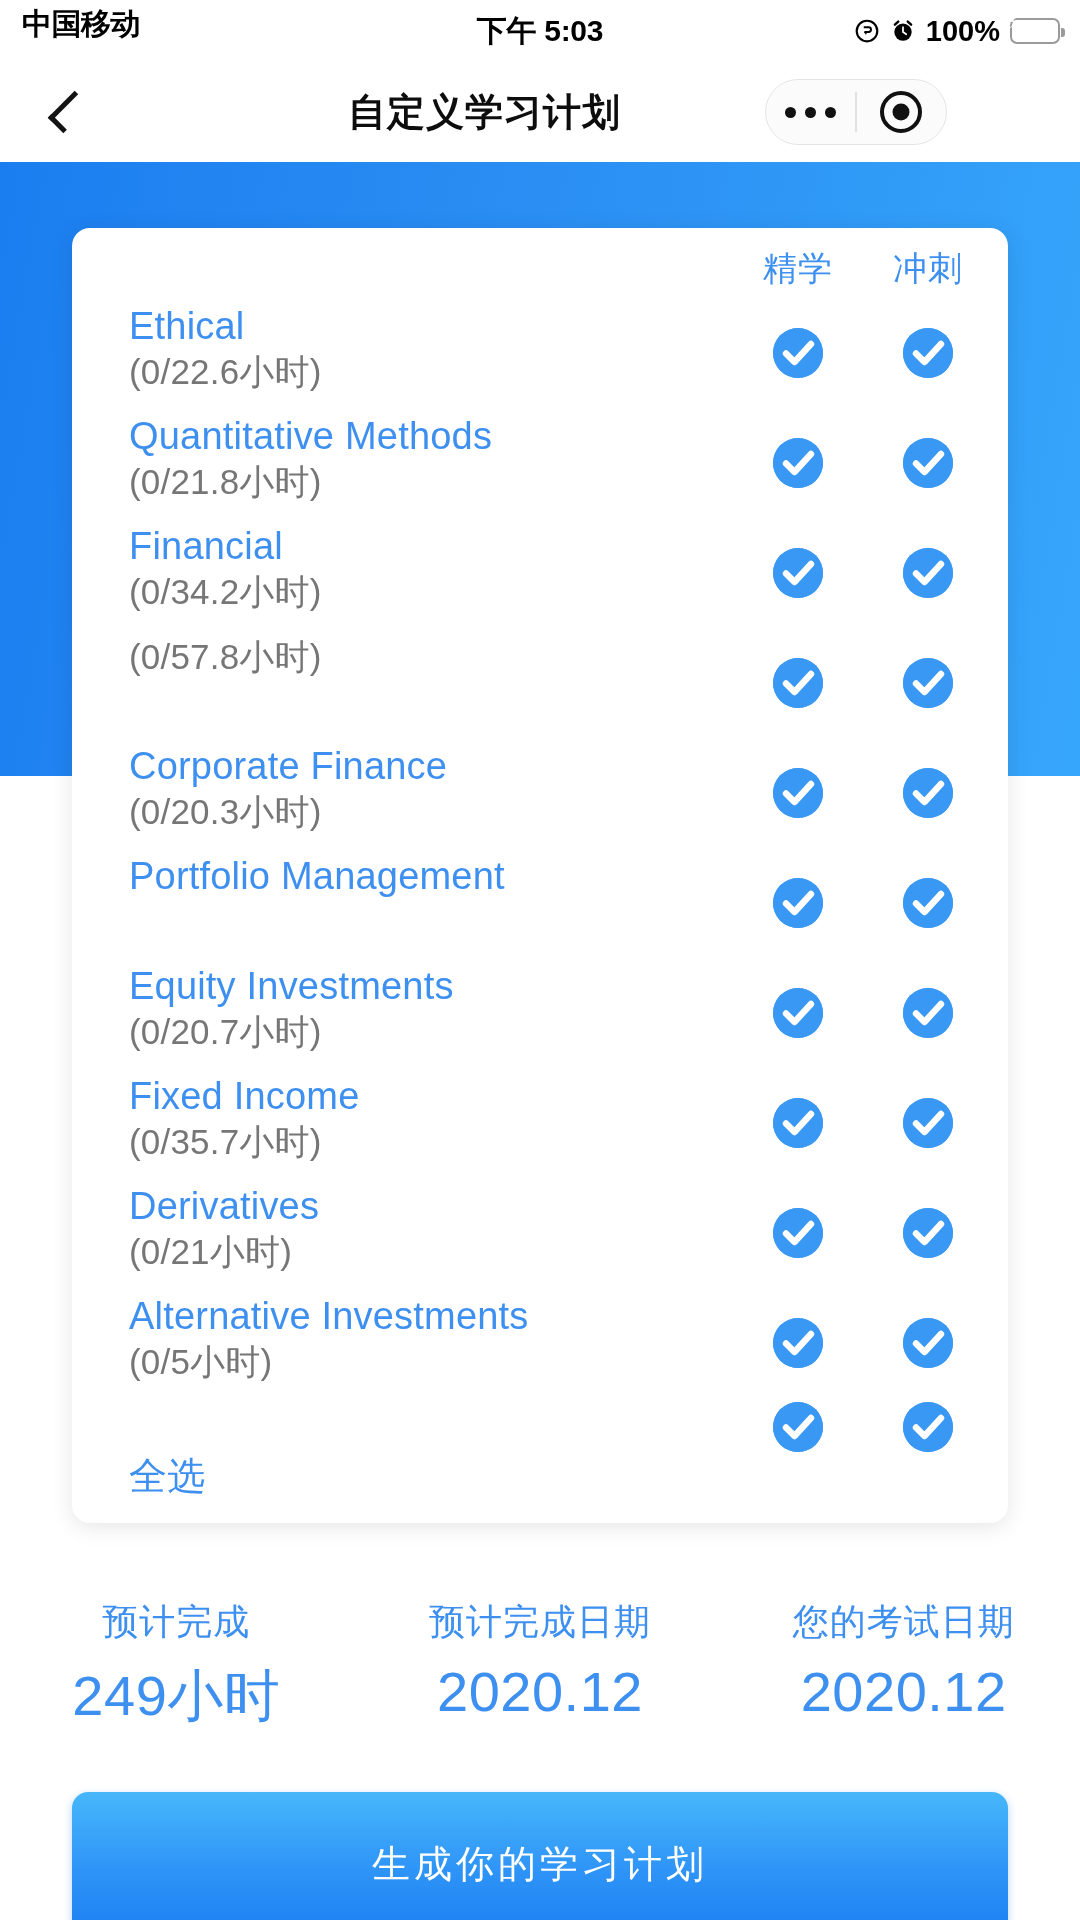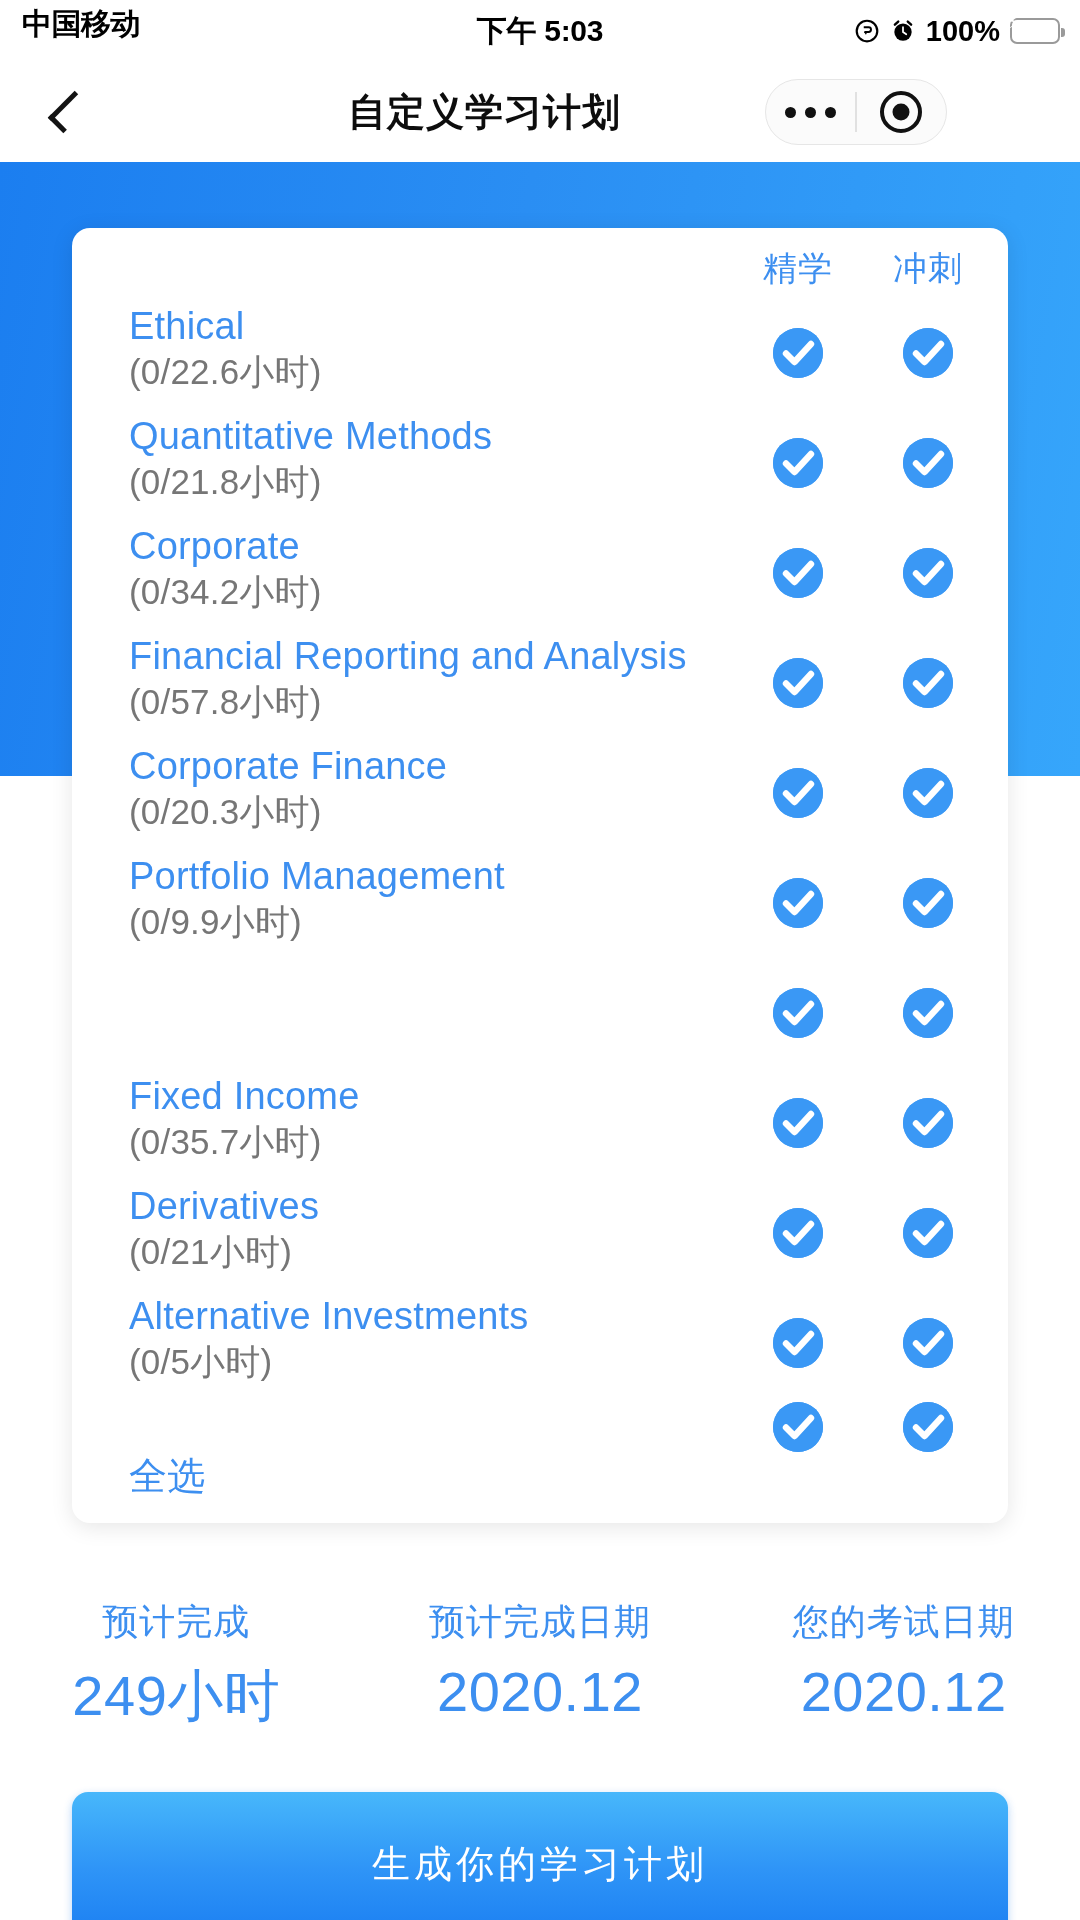--- a/index.html
+++ b/index.html
@@ -425,21 +425,21 @@
                 <svg viewBox="0 0 50 50">
                   <circle cx="25" cy="25" r="25" fill="#3a98f5"></circle>
                   <path d="M13 25.5 l8.5 8.5 L38 16" fill="none" stroke="#ffffff" stroke-width="6.4" stroke-linecap="round" stroke-linejoin="round"></path>
                 </svg>
               </span>
             </div>
           </div>
         </div>
         <div class="row">
           <div class="row-labels">
-            <div class="subject">Corporate</div>
+            <div class="subject">Financial</div>
             <div class="hours">(0/34.2小时)</div>
           </div>
           <div class="checks">
             <div class="check-cell">
               <span class="check">
                 <svg viewBox="0 0 50 50">
                   <circle cx="25" cy="25" r="25" fill="#3a98f5"></circle>
                   <path d="M13 25.5 l8.5 8.5 L38 16" fill="none" stroke="#ffffff" stroke-width="6.4" stroke-linecap="round" stroke-linejoin="round"></path>
                 </svg>
               </span>
@@ -449,21 +449,20 @@
                 <svg viewBox="0 0 50 50">
                   <circle cx="25" cy="25" r="25" fill="#3a98f5"></circle>
                   <path d="M13 25.5 l8.5 8.5 L38 16" fill="none" stroke="#ffffff" stroke-width="6.4" stroke-linecap="round" stroke-linejoin="round"></path>
                 </svg>
               </span>
             </div>
           </div>
         </div>
         <div class="row">
           <div class="row-labels">
-            <div class="subject">Financial Reporting and Analysis</div>
             <div class="hours">(0/57.8小时)</div>
           </div>
           <div class="checks">
             <div class="check-cell">
               <span class="check">
                 <svg viewBox="0 0 50 50">
                   <circle cx="25" cy="25" r="25" fill="#3a98f5"></circle>
                   <path d="M13 25.5 l8.5 8.5 L38 16" fill="none" stroke="#ffffff" stroke-width="6.4" stroke-linecap="round" stroke-linejoin="round"></path>
                 </svg>
               </span>
@@ -498,42 +497,45 @@
                   <circle cx="25" cy="25" r="25" fill="#3a98f5"></circle>
                   <path d="M13 25.5 l8.5 8.5 L38 16" fill="none" stroke="#ffffff" stroke-width="6.4" stroke-linecap="round" stroke-linejoin="round"></path>
                 </svg>
               </span>
             </div>
           </div>
         </div>
         <div class="row">
           <div class="row-labels">
             <div class="subject">Portfolio Management</div>
-            <div class="hours">(0/9.9小时)</div>
-          </div>
-          <div class="checks">
-            <div class="check-cell">
-              <span class="check">
-                <svg viewBox="0 0 50 50">
-                  <circle cx="25" cy="25" r="25" fill="#3a98f5"></circle>
-                  <path d="M13 25.5 l8.5 8.5 L38 16" fill="none" stroke="#ffffff" stroke-width="6.4" stroke-linecap="round" stroke-linejoin="round"></path>
-                </svg>
-              </span>
-            </div>
-            <div class="check-cell c2">
-              <span class="check">
-                <svg viewBox="0 0 50 50">
-                  <circle cx="25" cy="25" r="25" fill="#3a98f5"></circle>
-                  <path d="M13 25.5 l8.5 8.5 L38 16" fill="none" stroke="#ffffff" stroke-width="6.4" stroke-linecap="round" stroke-linejoin="round"></path>
-                </svg>
-              </span>
-            </div>
-          </div>
-        </div>
-        <div class="row">
+          </div>
+          <div class="checks">
+            <div class="check-cell">
+              <span class="check">
+                <svg viewBox="0 0 50 50">
+                  <circle cx="25" cy="25" r="25" fill="#3a98f5"></circle>
+                  <path d="M13 25.5 l8.5 8.5 L38 16" fill="none" stroke="#ffffff" stroke-width="6.4" stroke-linecap="round" stroke-linejoin="round"></path>
+                </svg>
+              </span>
+            </div>
+            <div class="check-cell c2">
+              <span class="check">
+                <svg viewBox="0 0 50 50">
+                  <circle cx="25" cy="25" r="25" fill="#3a98f5"></circle>
+                  <path d="M13 25.5 l8.5 8.5 L38 16" fill="none" stroke="#ffffff" stroke-width="6.4" stroke-linecap="round" stroke-linejoin="round"></path>
+                </svg>
+              </span>
+            </div>
+          </div>
+        </div>
+        <div class="row">
+          <div class="row-labels">
+            <div class="subject">Equity Investments</div>
+            <div class="hours">(0/20.7小时)</div>
+          </div>
           <div class="checks">
             <div class="check-cell">
               <span class="check">
                 <svg viewBox="0 0 50 50">
                   <circle cx="25" cy="25" r="25" fill="#3a98f5"></circle>
                   <path d="M13 25.5 l8.5 8.5 L38 16" fill="none" stroke="#ffffff" stroke-width="6.4" stroke-linecap="round" stroke-linejoin="round"></path>
                 </svg>
               </span>
             </div>
             <div class="check-cell c2">

